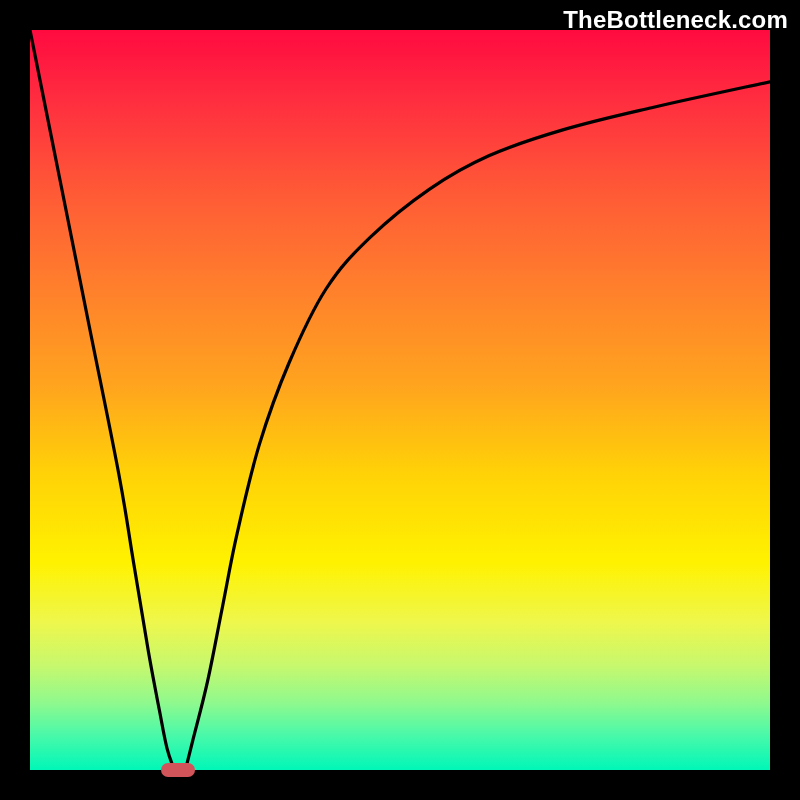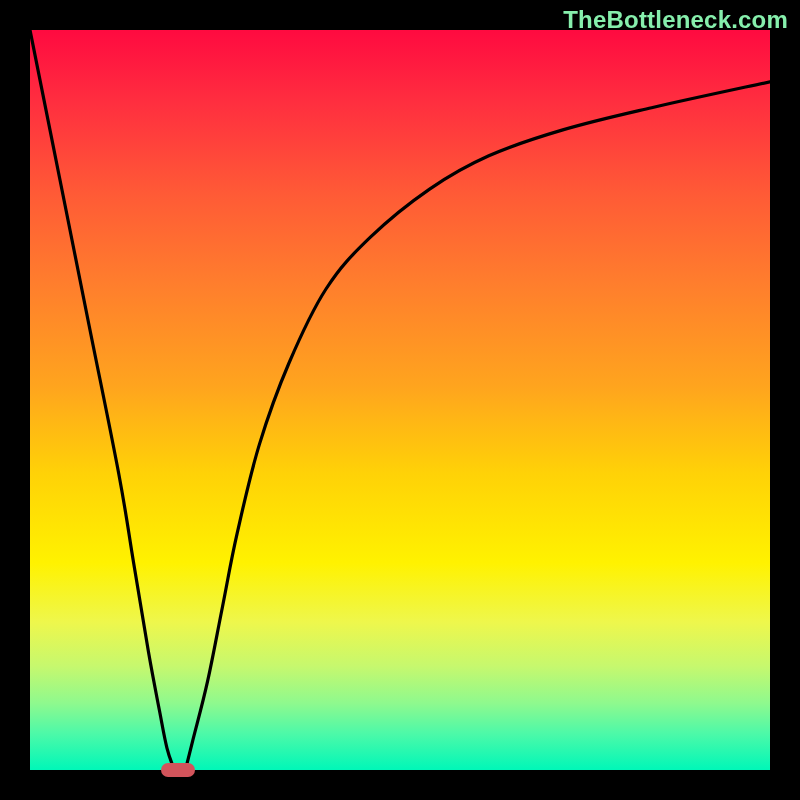--- a/index.html
+++ b/index.html
@@ -39,21 +39,21 @@
       #00f7b8 100%
     );
   }
   .watermark {
     position: absolute;
     top: 6px;
     right: 12px;
     font-family: Arial, Helvetica, sans-serif;
     font-size: 24px;
     font-weight: 600;
-    color: #86efac;
+    color: #ffffff;
     letter-spacing: 0.2px;
     user-select: none;
   }
   svg.curve {
     position: absolute;
     left: 0; top: 0;
     width: 740px;
     height: 740px;
   }
   .marker {

